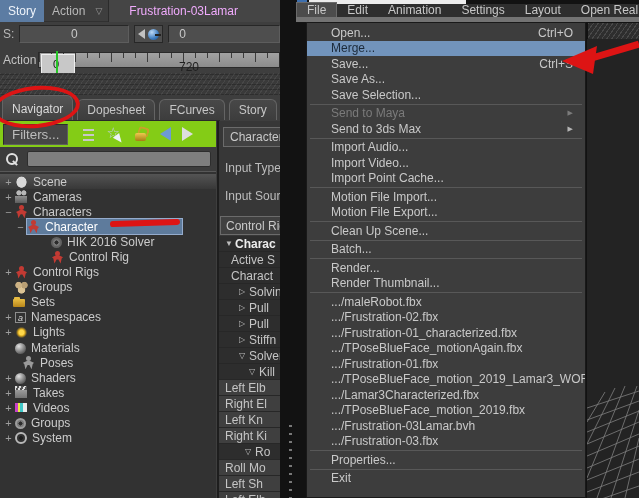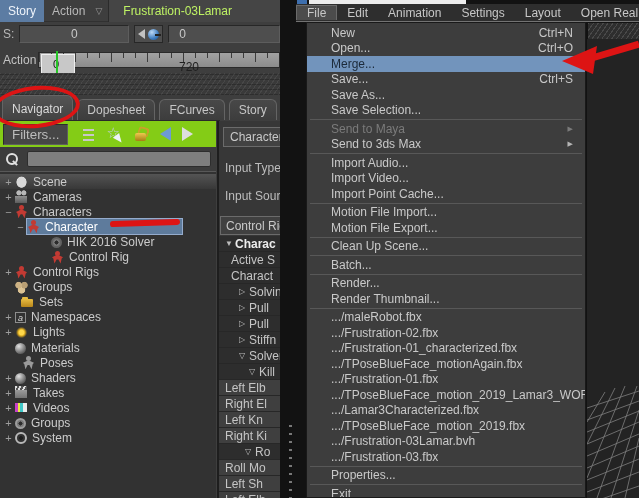--- a/index.html
+++ b/index.html
@@ -7,21 +7,21 @@
   .screen{position:relative;width:639px;height:498px;overflow:hidden;
     font-family:"Liberation Sans","DejaVu Sans",sans-serif;font-size:12px;color:#ccc;background:#101010}
 
   
   .lapp{position:absolute;left:0;top:0;width:280px;height:498px;background:#3e3e3e;overflow:hidden}
   .row1{position:absolute;left:0;top:0;width:280px;height:22px;display:flex;align-items:center;background:#3e3e3e;border-bottom:1px solid #313131}
   .story-tab{height:22px;display:flex;align-items:center;padding:0 8px;background:#5c7ca3;color:#eef3fa}
   .action-lbl{padding:0 8px;color:#b8b8b8}
   .dd-arrow{color:#9a9a9a;font-size:9px;margin:0 6px 0 2px}
   .dd-arrow::after{content:"▽"}
-  .take-title{flex:1;height:22px;display:flex;align-items:center;padding-left:14px;border-left:1px solid #2b2b2b;background:#454545;color:#bef264}
+  .take-title{flex:1;height:22px;display:flex;align-items:center;padding-left:20px;border-left:1px solid #2b2b2b;background:#454545;color:#f0abfc}
   .row2{position:absolute;left:0;top:22px;width:280px;height:24px;display:flex;align-items:center;gap:5px;padding-left:3px;background:#3e3e3e}
   .slabel{color:#b8b8b8}
   .nfield{height:18px;background:#4e4e4e;border:1px solid #272727;border-bottom-color:#5d5d5d;border-right-color:#5d5d5d;color:#c9c9c9;display:flex;align-items:center;justify-content:center}
   .nfield.f1{width:110px}
   .nfield.f2{flex:1;justify-content:flex-start;padding-left:10px;margin-right:0}
   .spin{display:flex;align-items:center;gap:3px;height:18px;background:#4e4e4e;border:1px solid #272727;padding:0 3px}
   .spin-left{width:0;height:0;border:5px solid transparent;border-right:7px solid #c2c2c2;border-left:none}
   .spin-ball{position:relative;width:11px;height:11px;border-radius:50%;background:radial-gradient(circle at 35% 30%,#bcd8f5,#3d7cc0 60%,#1c4a80)}
   .spin-ball::after{content:"";position:absolute;right:-2px;top:5px;width:6px;height:2px;background:#222}
   .row3{position:absolute;left:0;top:46px;width:280px;height:27px;display:flex;align-items:center;gap:2px;padding-left:3px;background:#3e3e3e}
@@ -93,21 +93,21 @@
   .mid-rows{position:absolute;left:0;top:115px;width:63px}
   .mrow{height:16px;display:flex;align-items:center;background:#2d2d2d;border-bottom:1px solid #272727;color:#c5c5c5;padding-left:6px;white-space:nowrap}
   .mrow.light{background:#3f3f3f}
   .mrow.bold{font-weight:bold;color:#ececec}
   .mtri{width:10px;flex:none;font-size:8px;color:#bbb}
 
   
   .rapp{position:absolute;left:280px;top:0;width:359px;height:498px;background:#121212;overflow:hidden}
   .blue-chip{position:absolute;left:17px;top:0;width:10px;height:5px;background:#3e6fae}
   .white-sliver{position:absolute;left:29px;top:0;width:157px;height:4px;background:#ececec}
-  .menubar{position:absolute;left:16px;top:4px;width:343px;height:18px;background:#2e2e2e;display:flex;align-items:center;border-bottom:1px solid #737373}
+  .menubar{position:absolute;left:16px;top:4px;width:343px;height:18px;background:#2e2e2e;display:flex;align-items:flex-end;border-bottom:5px solid #737373}
   .mb-item{display:flex;align-items:center;padding:0 10px;color:#c7c7c7;white-space:nowrap}
   .mb-item.active{background:#4c4c4c;border:1px solid #6a6a6a;border-bottom:none}
   .dropdown{position:absolute;left:26px;top:22px;width:280px;height:476px;background:#3d3d3d;border:1px solid #191919;padding-top:2px;overflow:hidden}
   .mitem{position:relative;height:15.5px;display:flex;align-items:center;padding:0 12px 0 24px;color:#c9c9c9;white-space:nowrap}
   .msc{margin-left:auto;color:#c9c9c9}
   .mitem.hl{background:#7294bc;color:#1c2a3a}
   .mitem.dis{color:#7b7b7b}
   .mitem.sub::after{content:"▶";font-size:7px;margin-left:auto;color:#b5b5b5}
   .mitem.dis.sub::after{color:#7b7b7b}
   .msep{height:1px;background:#585858;margin:1px 3px}
@@ -228,21 +228,21 @@
             <span class="tlabel">Control Rigs</span>
           </span>
       </div>
       <div class="trow" style="padding-left:2px">
         <span class="exp"></span>
         <span class="rowbody">
             <span class="ticon i-group"></span>
             <span class="tlabel">Groups</span>
           </span>
       </div>
-      <div class="trow" style="padding-left:8px">
+      <div class="trow" style="padding-left:0">
         <span class="exp"></span>
         <span class="rowbody">
             <span class="ticon i-folder"></span>
             <span class="tlabel">Sets</span>
           </span>
       </div>
       <div class="trow" style="padding-left:2px">
         <span class="exp">+</span>
         <span class="rowbody">
             <span class="ticon i-namespace"></span>
@@ -411,24 +411,20 @@
           <line x1="28" y1="2" x2="0" y2="58"></line>
             <line x1="18" y1="6" x2="0" y2="36"></line>
         </g>
       </svg>
     </div>
 
     <div class="dash-strip"></div>
 
     <div class="dropdown">
       <div class="mitem">
-          <span>New</span>
-          <span class="msc">Ctrl+N</span>
-        </div>
-      <div class="mitem">
           <span>Open...</span>
           <span class="msc">Ctrl+O</span>
         </div>
       <div class="mitem hl">
           <span>Merge...</span>
         </div>
       <div class="mitem">
           <span>Save...</span>
           <span class="msc">Ctrl+S</span>
         </div>

